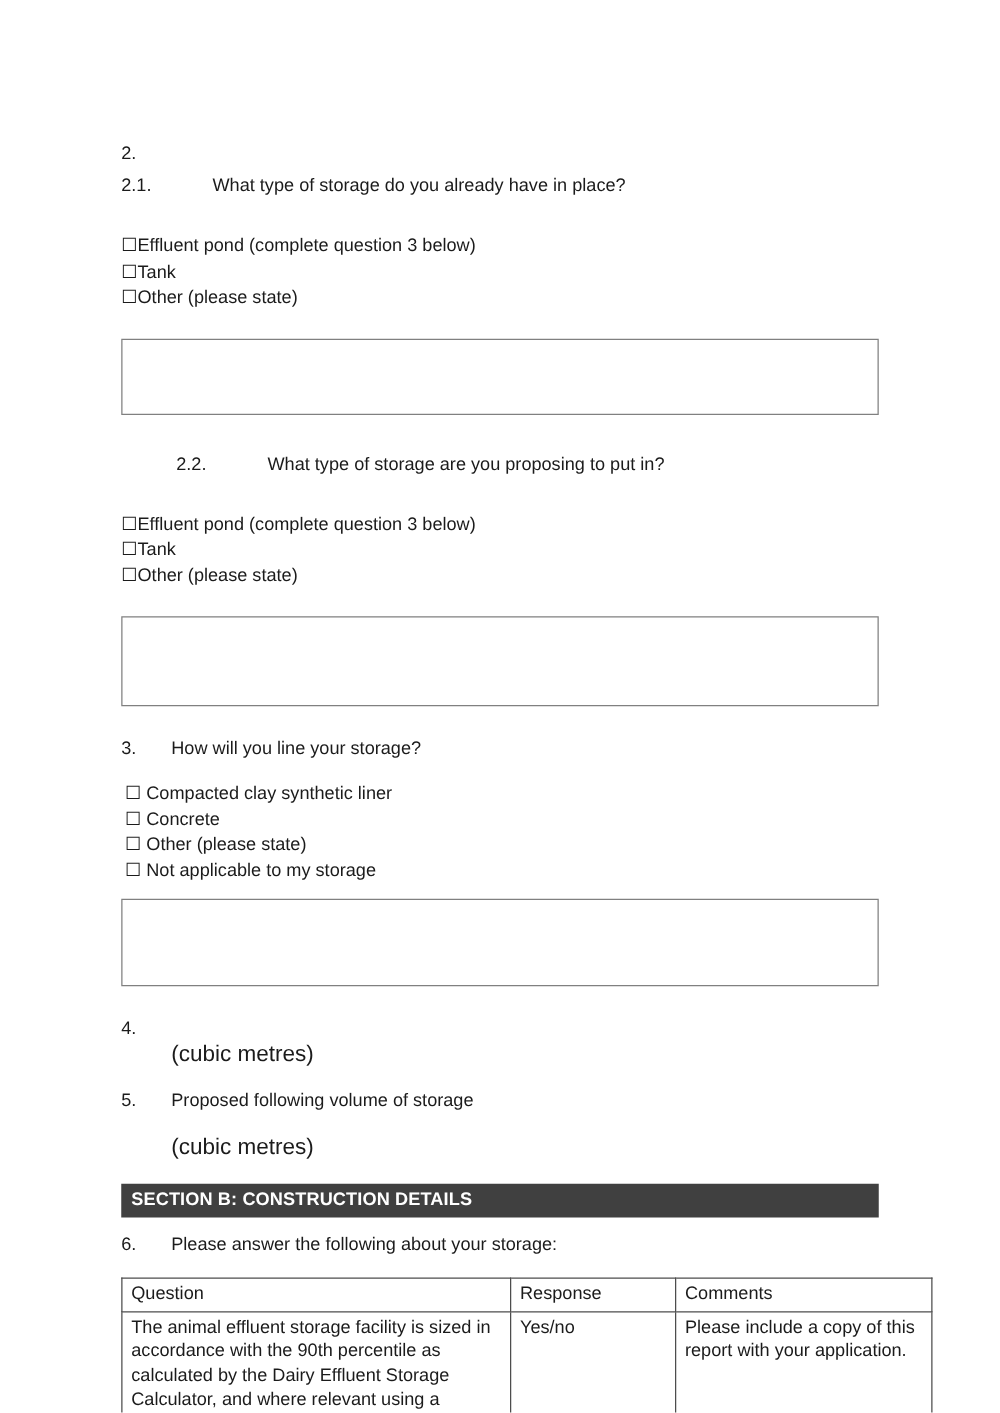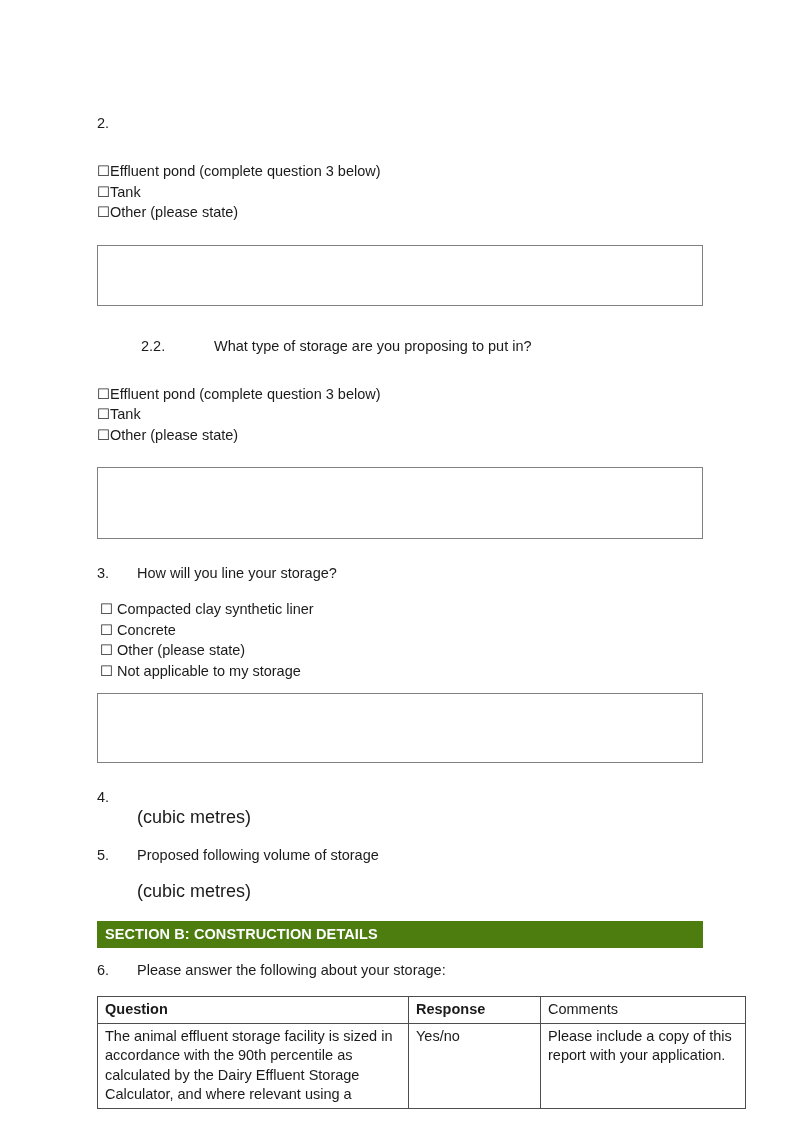--- a/index.html
+++ b/index.html
@@ -97,21 +97,21 @@
   
   .answer-box {
     border: 1px solid #808080;
     background: #ffffff;
     box-sizing: border-box;
     width: 606px;
   }
 
   
   .section-bar {
-    background: #4d7c0f;
+    background: #404040;
     color: #ffffff;
     font-weight: bold;
     font-size: 14.5px;
     line-height: 20px;
     padding: 3px 0 4px 8px;
     width: 606px;
     box-sizing: border-box;
     letter-spacing: 0.1px;
   }
 
@@ -125,21 +125,21 @@
     border: 1px solid #4d4d4d;
     vertical-align: top;
     text-align: left;
     font-size: 14.5px;
     line-height: 19.5px;
     padding: 3px 6px 3px 7px;
     color: #1b1b1b;
     font-weight: normal;
   }
   .dtable th.bold-head {
-    font-weight: bold;
+    font-weight: normal;
     margin-left: 34px;
   }
   .col-q    { width: 297px; }
   .col-r    { width: 118px; }
   .col-c    { width: 191px; }
 
   .clipped-cell {
     height: 78px;
     overflow: hidden;
   }
@@ -157,20 +157,24 @@
 </head>
 <body>
 
 <div class="page">
   <div class="content">
 
     <div class="q-row">
       <span class="q-num-top">2.</span>
     </div>
 
+    <div class="q-sub-row">
+      <span class="q-sub-num">2.1.</span>
+      <span class="q-sub-text">What type of storage do you already have in place?</span>
+    </div>
 
     <div class="sp-28"></div>
 
     <div class="opt-list">
       <span class="opt">☐Effluent pond (complete question 3 below)</span>
       <span class="opt">☐Tank</span>
       <span class="opt">☐Other (please state)</span>
     </div>
 
     <div class="sp-22"></div>

